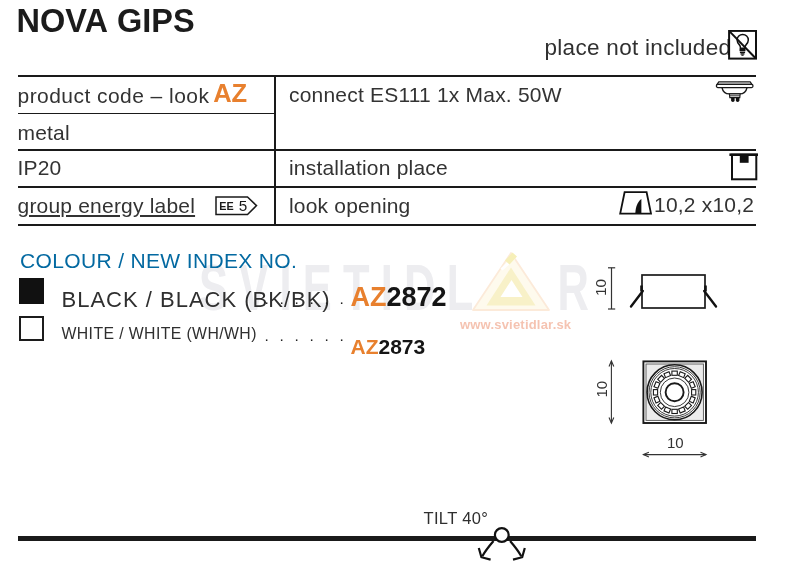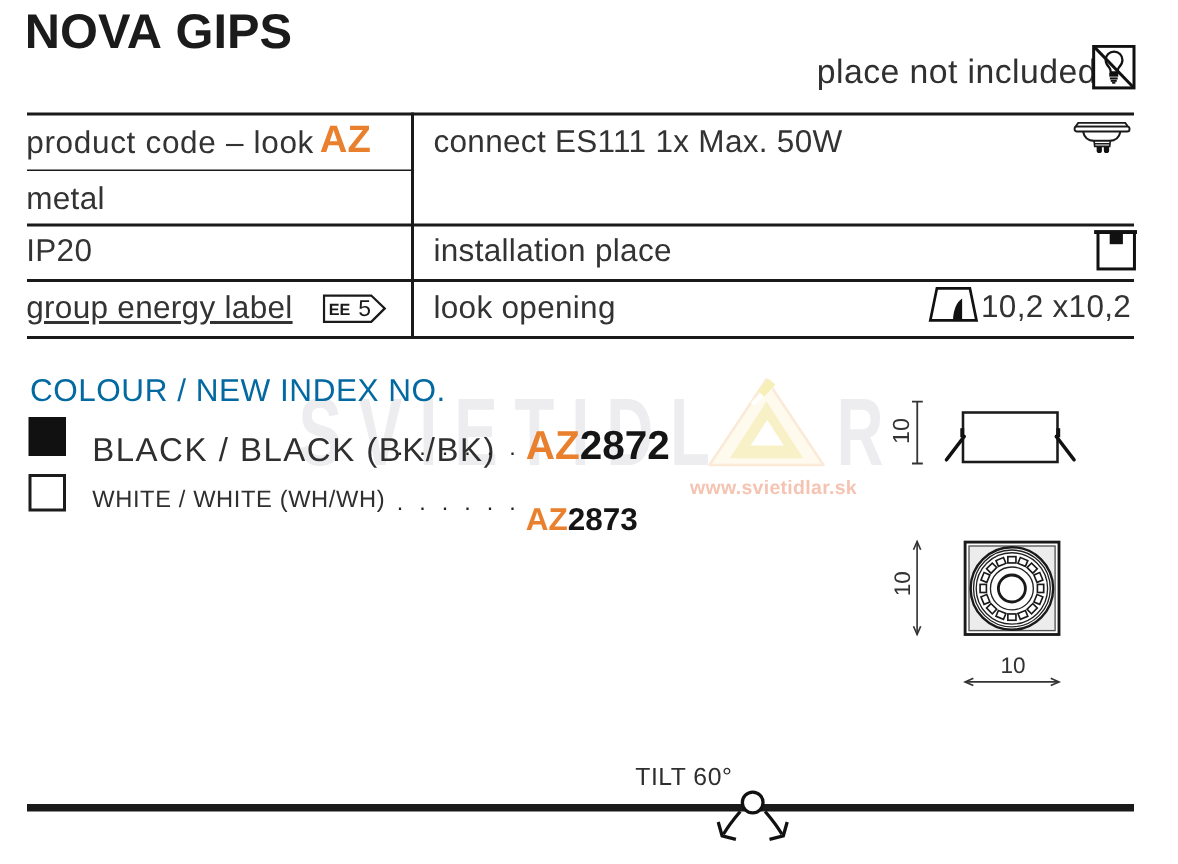--- a/index.html
+++ b/index.html
@@ -181,21 +181,21 @@
   </g>
 
   <g stroke="#333" stroke-width="1.1" fill="none">
     <line x1="63.4" y1="104.6" x2="126" y2="104.6"></line>
     <path d="M68.9 102.2 L63.4 104.6 L68.9 107"></path>
     <path d="M120.5 102.2 L126 104.6 L120.5 107"></path>
   </g>
   <text x="87" y="98.4" font-size="15" fill="#333" font-family="Liberation Sans,sans-serif">10</text>
 </svg>
 
-<div class="abs" style="left:423.5px;top:510.1px;font-size:16.5px;line-height:1;color:#2f2f2f;letter-spacing:0.35px;">TILT 60°</div>
+<div class="abs" style="left:423.5px;top:510.1px;font-size:16.5px;line-height:1;color:#2f2f2f;letter-spacing:0.35px;">TILT 40°</div>
 
 <div class="line" style="left:18px;top:535.6px;width:738px;height:5.9px;"></div>
 
 <svg class="abs" style="left:460px;top:518px;" width="85" height="52" viewBox="0 0 85 52">
   <circle cx="41.8" cy="17" r="6.9" fill="#fff" stroke="#111" stroke-width="2.2"></circle>
   <g stroke="#111" stroke-width="2.2" fill="none">
     <path d="M33.5 23 C28.8 28.5 25.3 33 22.3 38.2"></path>
     <path d="M18.8 30 L21.4 39.2 L30.6 41.6"></path>
     <path d="M50.1 23 C54.8 28.5 58.3 33 61.3 38.2"></path>
     <path d="M64.8 30 L62.2 39.2 L53 41.6"></path>

